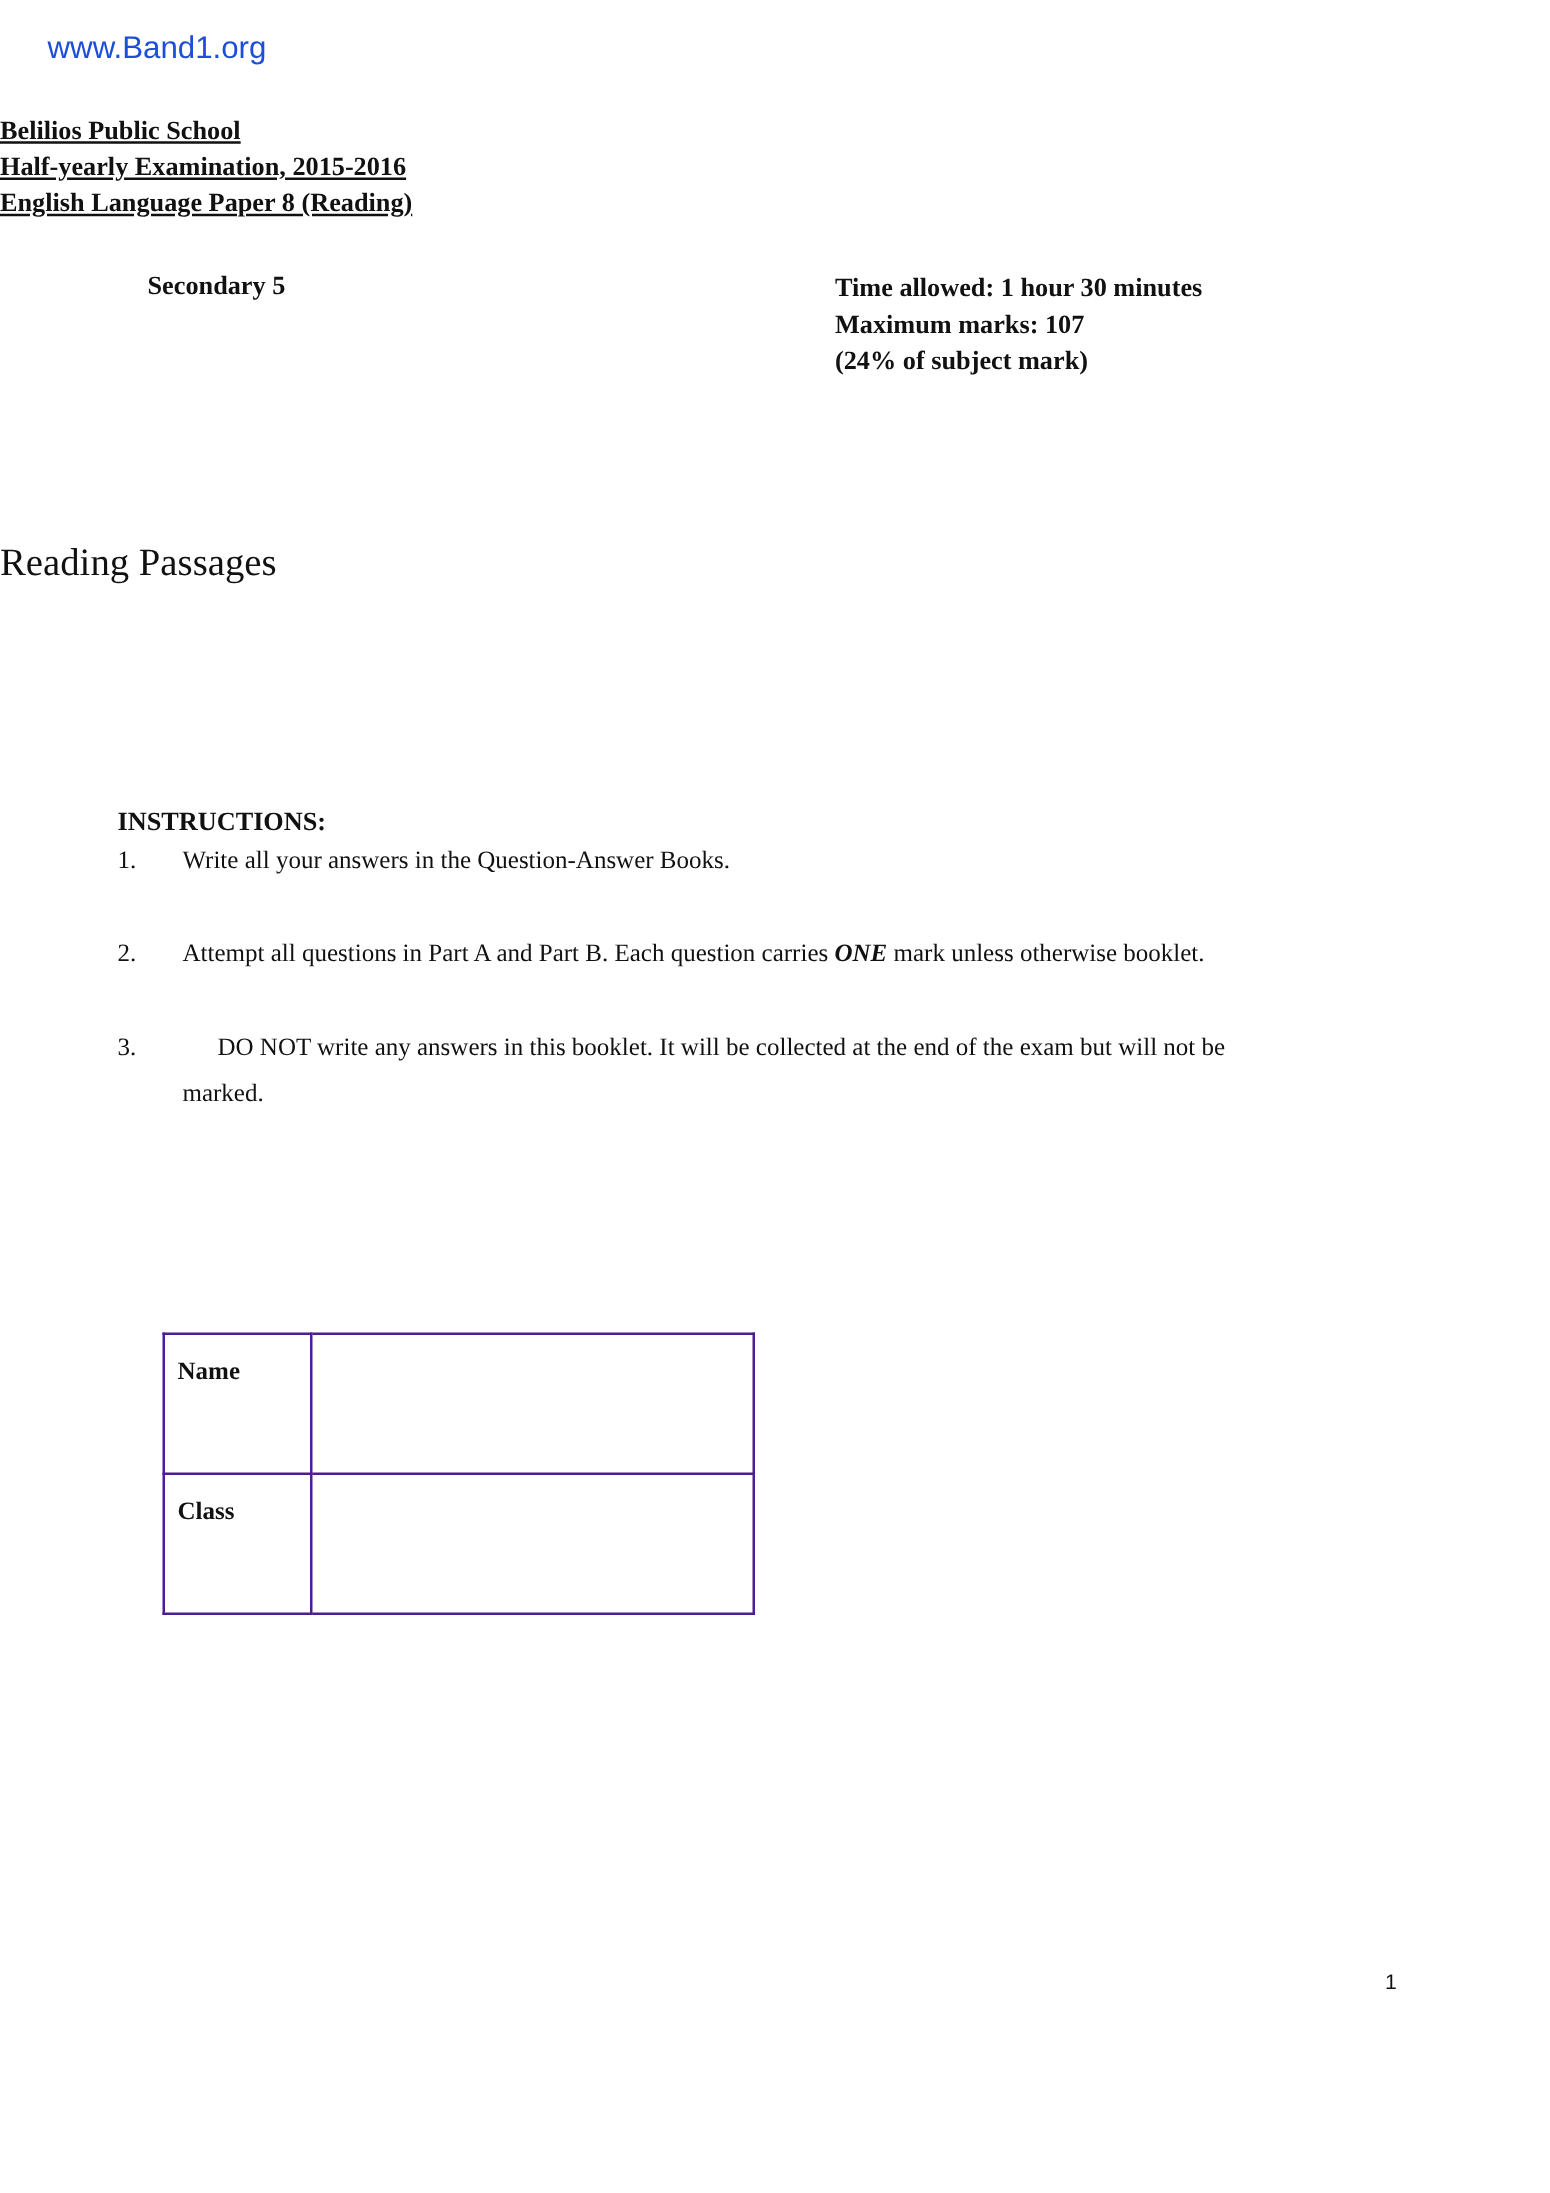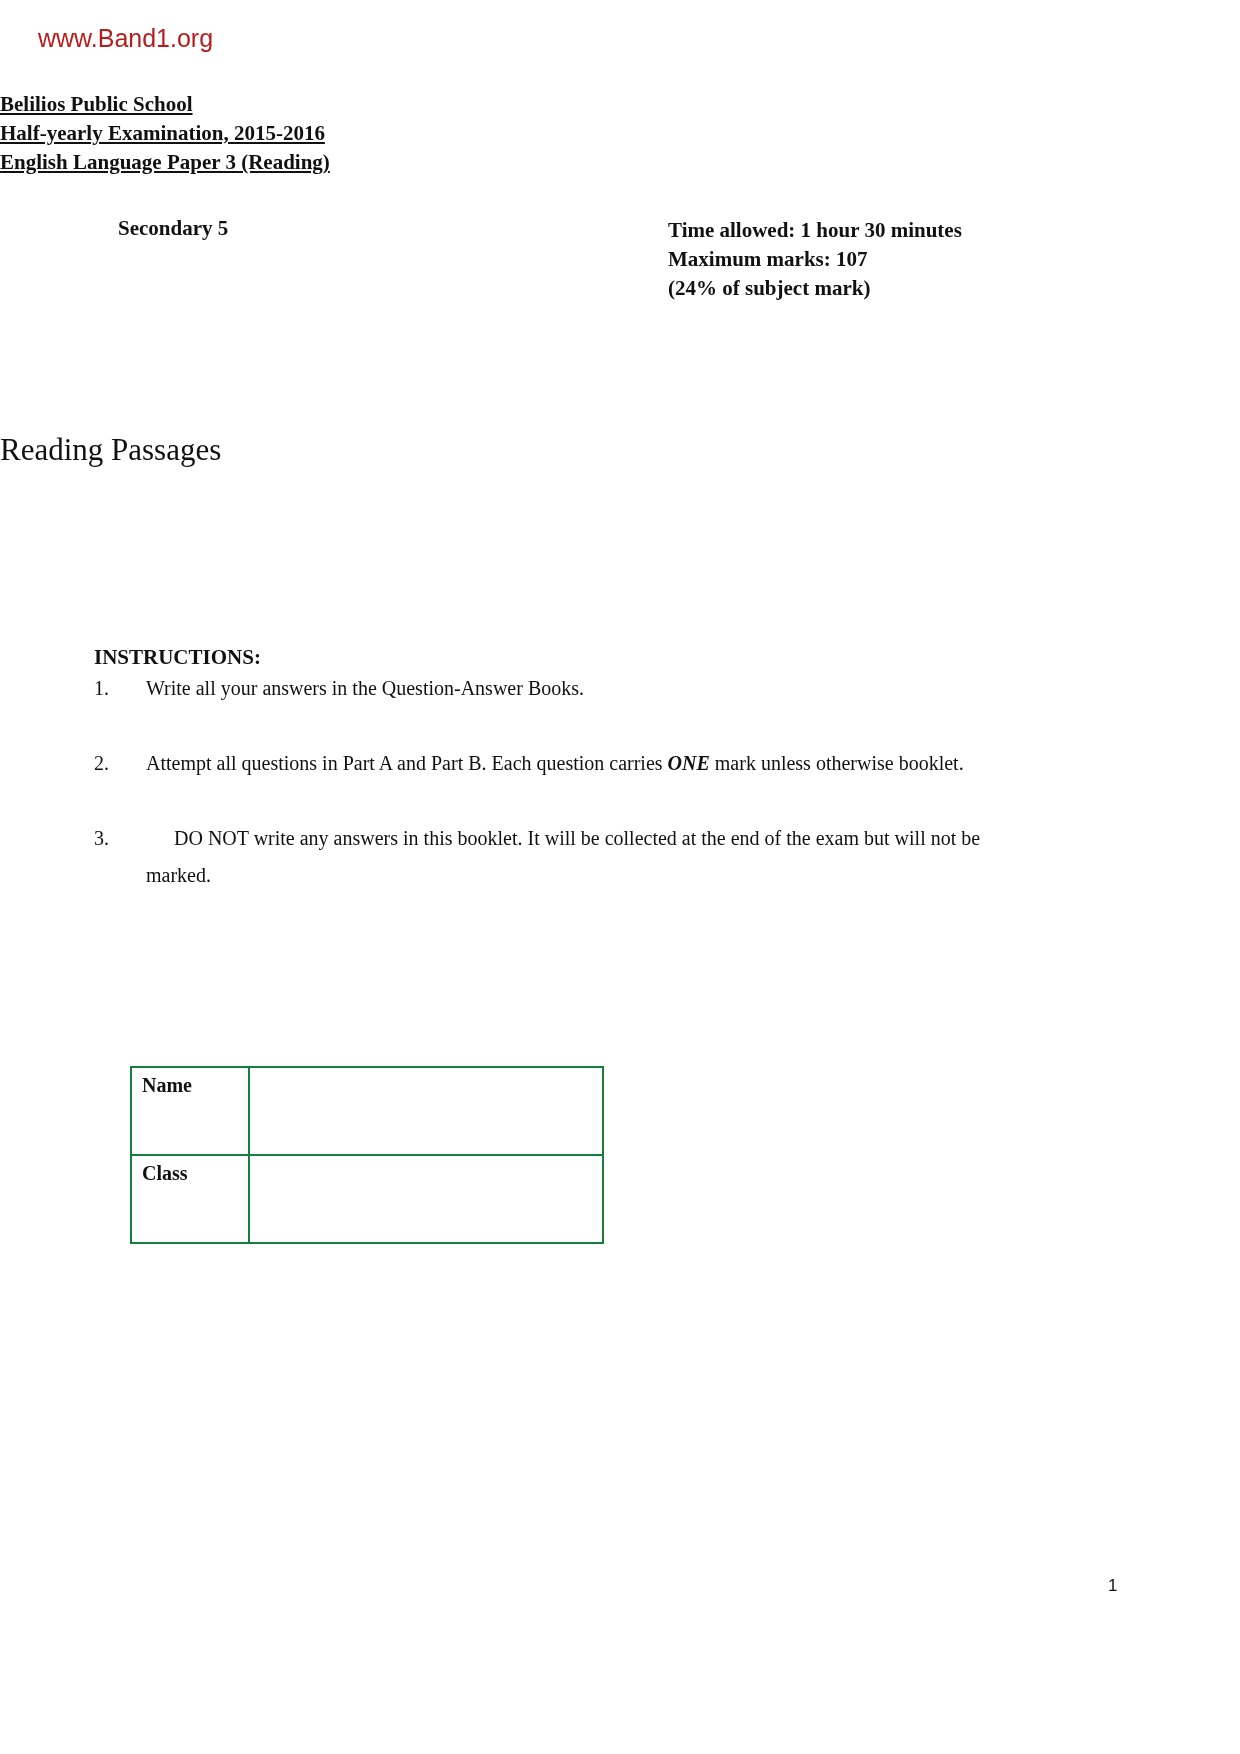--- a/index.html
+++ b/index.html
@@ -16,21 +16,21 @@
     color: #111111;
     font-family: "Liberation Serif", serif;
     overflow: hidden;
   }
   .watermark {
     position: absolute;
     left: 38px;
     top: 24px;
     font-family: "Liberation Sans", sans-serif;
     font-size: 25px;
-    color: #b91c1c;
+    color: #1d4ed8;
   }
   .header-block {
     position: absolute;
     left: 0;
     top: 90px;
     width: 100%;
     text-align: left;
   }
   .header-line {
     font-size: 21px;
@@ -101,23 +101,23 @@
     margin-left: 28px;
   }
   .student-table {
     position: absolute;
     left: 130px;
     top: 1066px;
     width: 474px;
     border-collapse: collapse;
   }
   .student-table td {
-    border: 2px solid #15803d;
+    border: 2px solid #4c1d95;
     vertical-align: top;
-    padding: 6px 10px;
+    padding: 18px 10px;
   }
   .student-table .label-cell {
     width: 100px;
     height: 74px;
     font-size: 20px;
     font-weight: bold;
   }
   .student-table .value-cell {
     width: 360px;
   }
@@ -132,21 +132,21 @@
 </head>
 <body>
 
 <div class="page">
 
   <div class="watermark">www.Band1.org</div>
 
   <div class="header-block">
     <div class="header-line">Belilios Public School</div>
     <div class="header-line">Half-yearly Examination, 2015-2016</div>
-    <div class="header-line">English Language Paper 3 (Reading)</div>
+    <div class="header-line">English Language Paper 8 (Reading)</div>
   </div>
 
   <div class="meta-row">
     <div class="class-level">Secondary 5</div>
     <div class="right-meta">
       <div>Time allowed: 1 hour 30 minutes</div>
       <div>Maximum marks: 107</div>
       <div>(24% of subject mark)</div>
     </div>
   </div>

